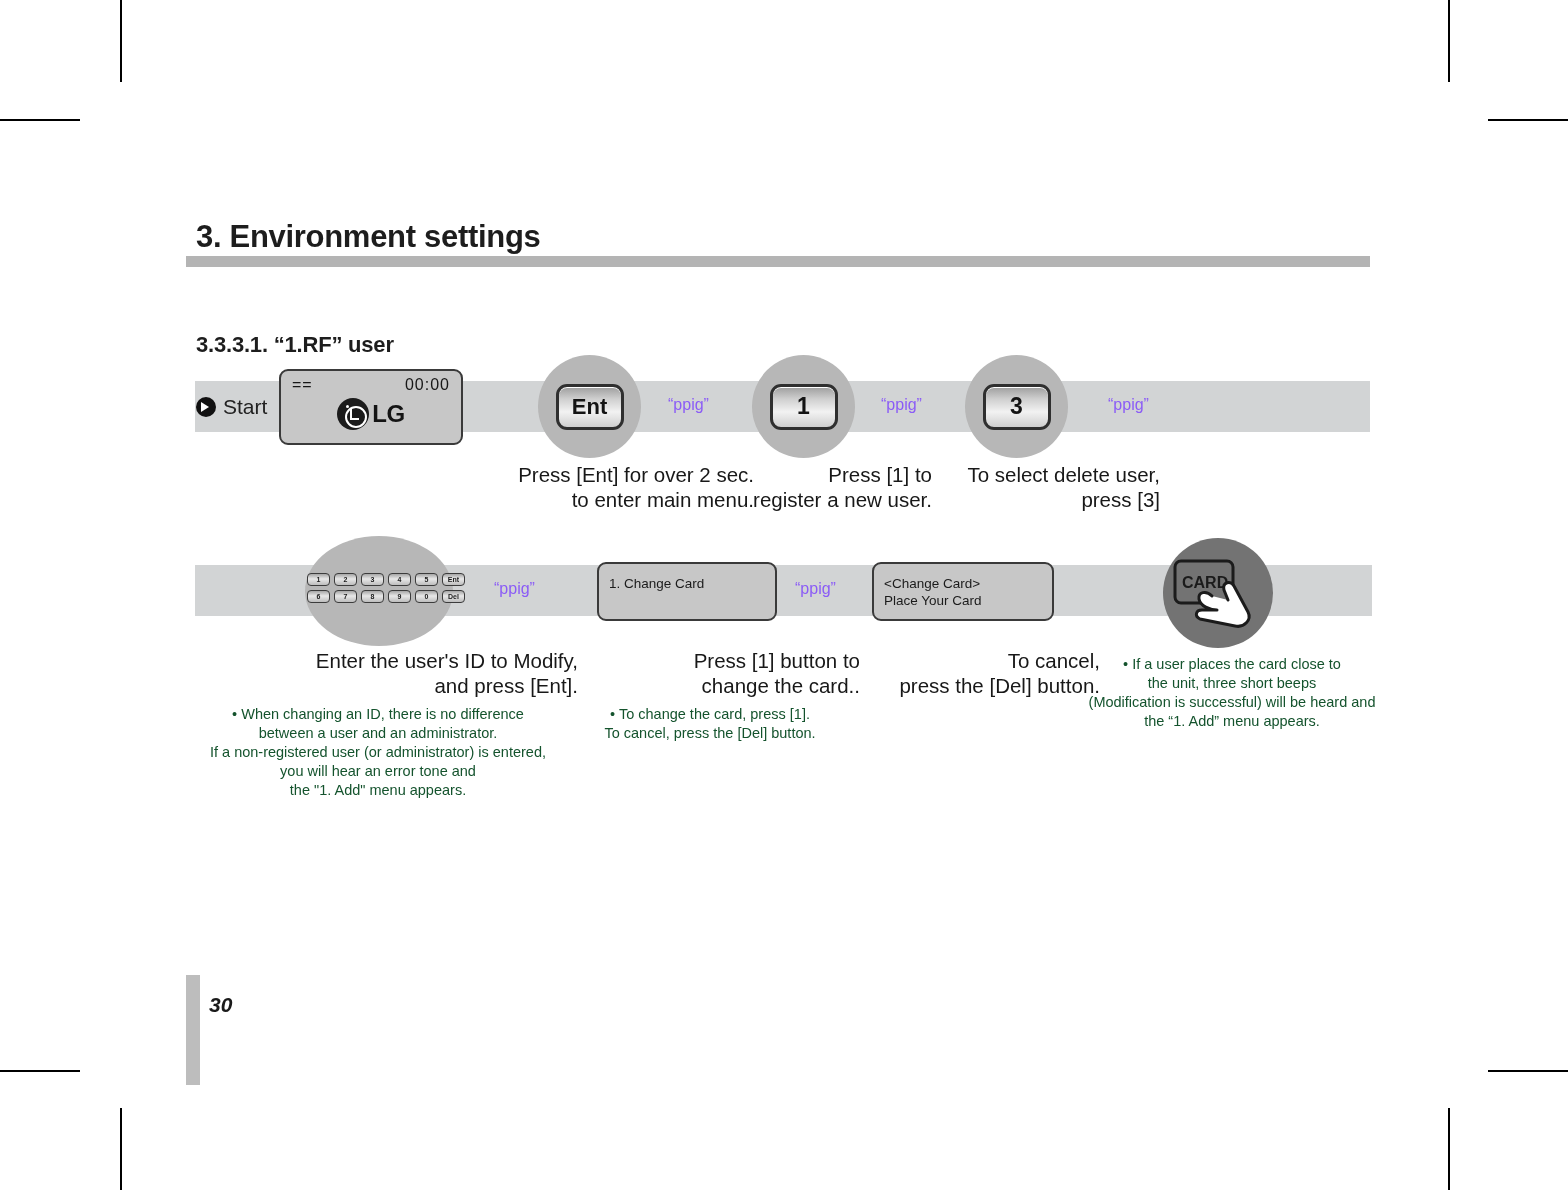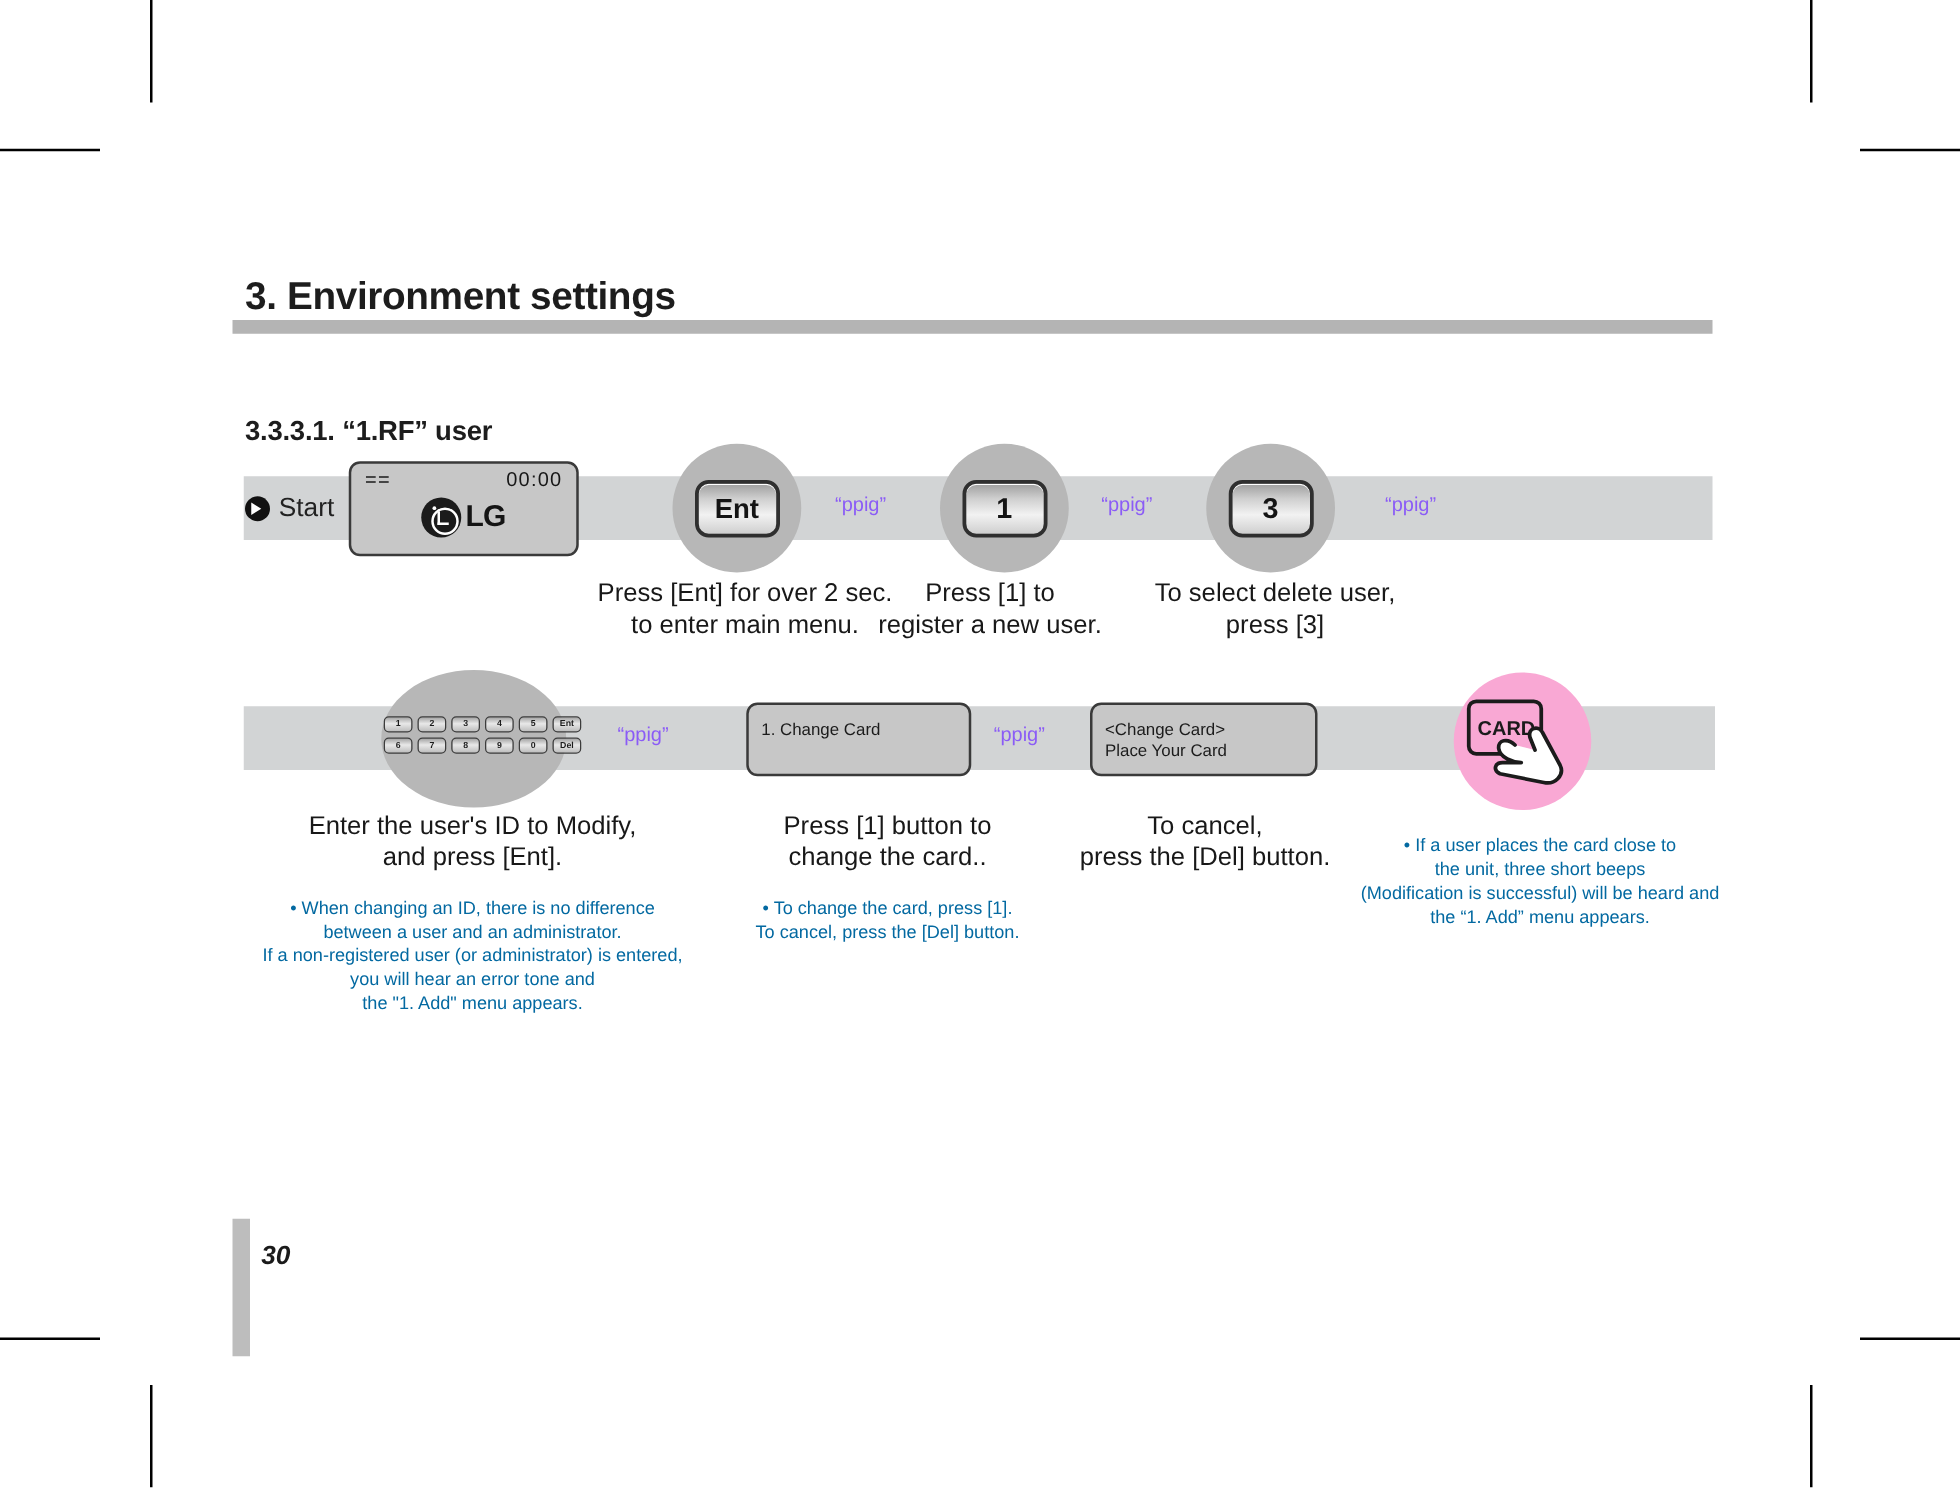--- a/index.html
+++ b/index.html
@@ -127,42 +127,42 @@
     border:1px solid #3c3c3c;box-sizing:border-box;
     background:linear-gradient(180deg,#a6a6a6 0%,#e8e8e8 45%,#bdbdbd 100%);
     font-size:7px;font-weight:bold;color:#1b1b1b;
     display:flex;align-items:center;justify-content:center;
     line-height:1;
   }
 
   
   #circle-card{
     position:absolute;left:1163px;top:538px;width:110px;height:110px;
-    border-radius:50%;background:#f9a8d4;
+    border-radius:50%;background:#737373;
   }
   #circle-card svg{position:absolute;left:9px;top:18px;}
 
   
   .ppig{
     position:absolute;font-size:16px;color:#8b5cf6;white-space:nowrap;
   }
   #ppig-1{left:668px;top:396px;}
   #ppig-2{left:881px;top:396px;}
   #ppig-3{left:1108px;top:396px;}
   #ppig-4{left:494px;top:580px;}
   #ppig-5{left:795px;top:580px;}
 
   
   .caption{position:absolute;text-align:center;}
   .caption .cap-head{
-    font-size:20.5px;line-height:25px;color:#181818;white-space:pre-line;
+    font-size:20.5px;line-height:25px;color:#181818;white-space:pre-line;text-align:right;
   }
   .caption .cap-note{
-    font-size:14.5px;line-height:19px;color:#0369a1;white-space:pre-line;
-    margin-top:20px;
+    font-size:14.5px;line-height:19px;color:#14532d;white-space:pre-line;
+    margin-top:7px;
   }
   #cap-ent{left:438px;top:462px;width:316px;}
   #cap-one{left:652px;top:462px;width:280px;}
   #cap-three{left:880px;top:462px;width:280px;}
   #cap-keypad{left:178px;top:648px;width:400px;}
   #cap-change{left:560px;top:648px;width:300px;}
   #cap-cancel{left:828px;top:648px;width:272px;}
   #cap-card{left:1072px;top:648px;width:320px;}
 
   

